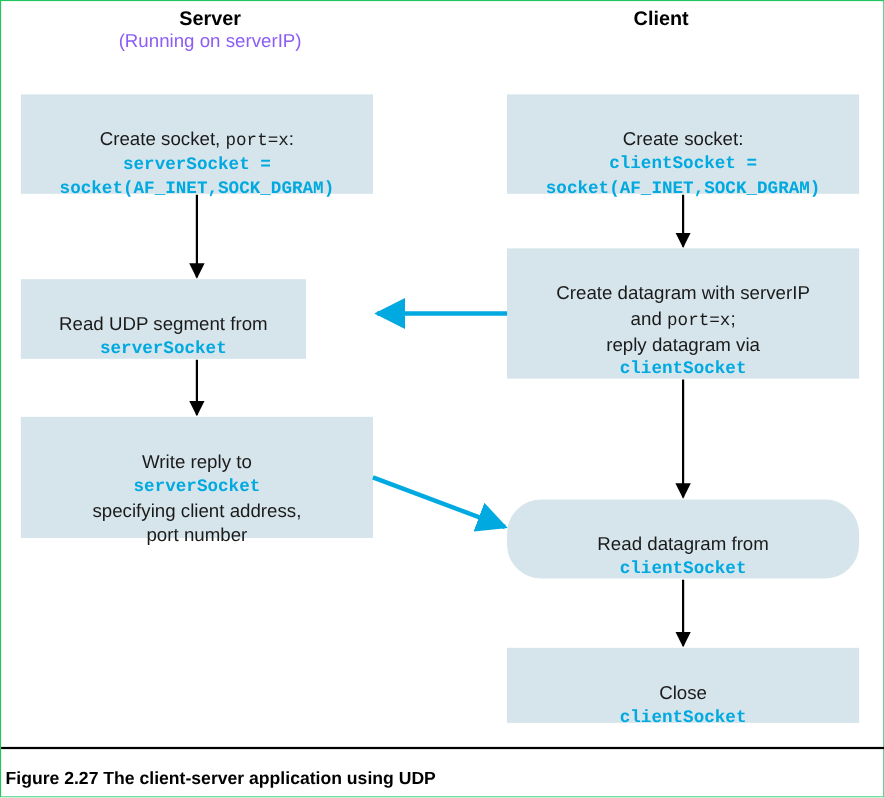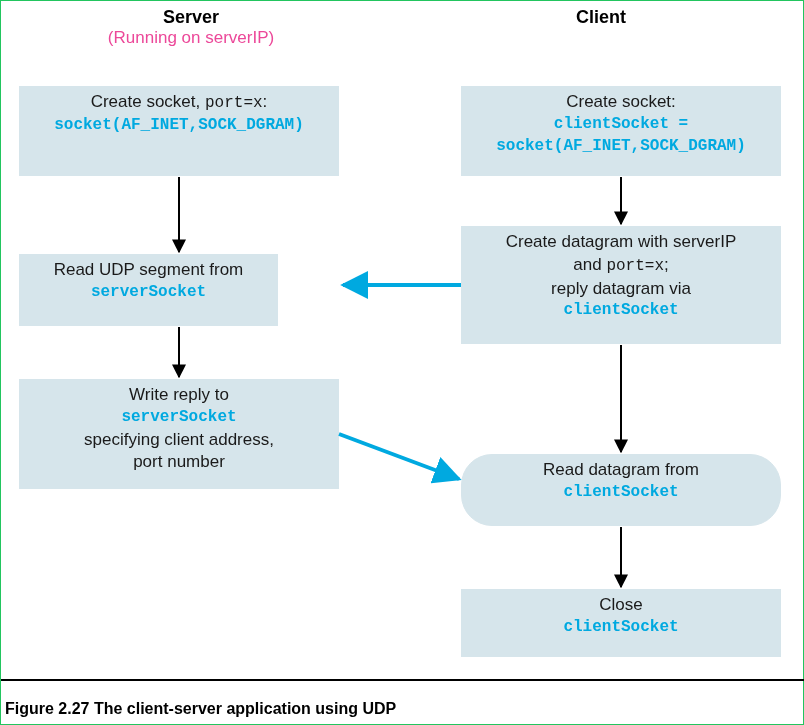--- a/index.html
+++ b/index.html
@@ -19,28 +19,28 @@
   .header {
     text-align: center;
     position: absolute;
   }
   .header .title {
     font-weight: 600;
     font-size: 18px;
   }
   .header .sub {
     font-size: 17px;
-    color: #ec4899;
+    color: #8b5cf6;
   }
   .box {
     position: absolute;
     background: #d6e5eb;
     border: 1px solid #d6e5eb;
     text-align: center;
-    padding: 4px 8px;
+    padding: 29px 8px;
     font-size: 17px;
     line-height: 1.35;
     color: #1a1a1a;
   }
   .code {
     font-family: "Courier New", monospace;
     color: #00a9e0;
     font-weight: bold;
     font-size: 16px;
   }
@@ -81,20 +81,21 @@
     <div class="sub">(Running on serverIP)</div>
   </div>
   <div class="header" style="left:500px; top:6px; width:200px;">
     <div class="title">Client</div>
   </div>
 
   <div class="box" style="left:18px; top:85px; width:320px; height:90px;">
     <div>
       <span>Create  socket, </span><span class="plaincode">port=x</span><span>:</span>
     </div>
+    <div class="code">serverSocket =</div>
     <div class="code">socket(AF_INET,SOCK_DGRAM)</div>
   </div>
 
   <div class="box" style="left:18px; top:253px; width:259px; height:72px;">
     <div>Read UDP segment from</div>
     <div class="code">serverSocket</div>
   </div>
 
   <div class="box" style="left:18px; top:378px; width:320px; height:110px;">
     <div>Write reply to</div>

